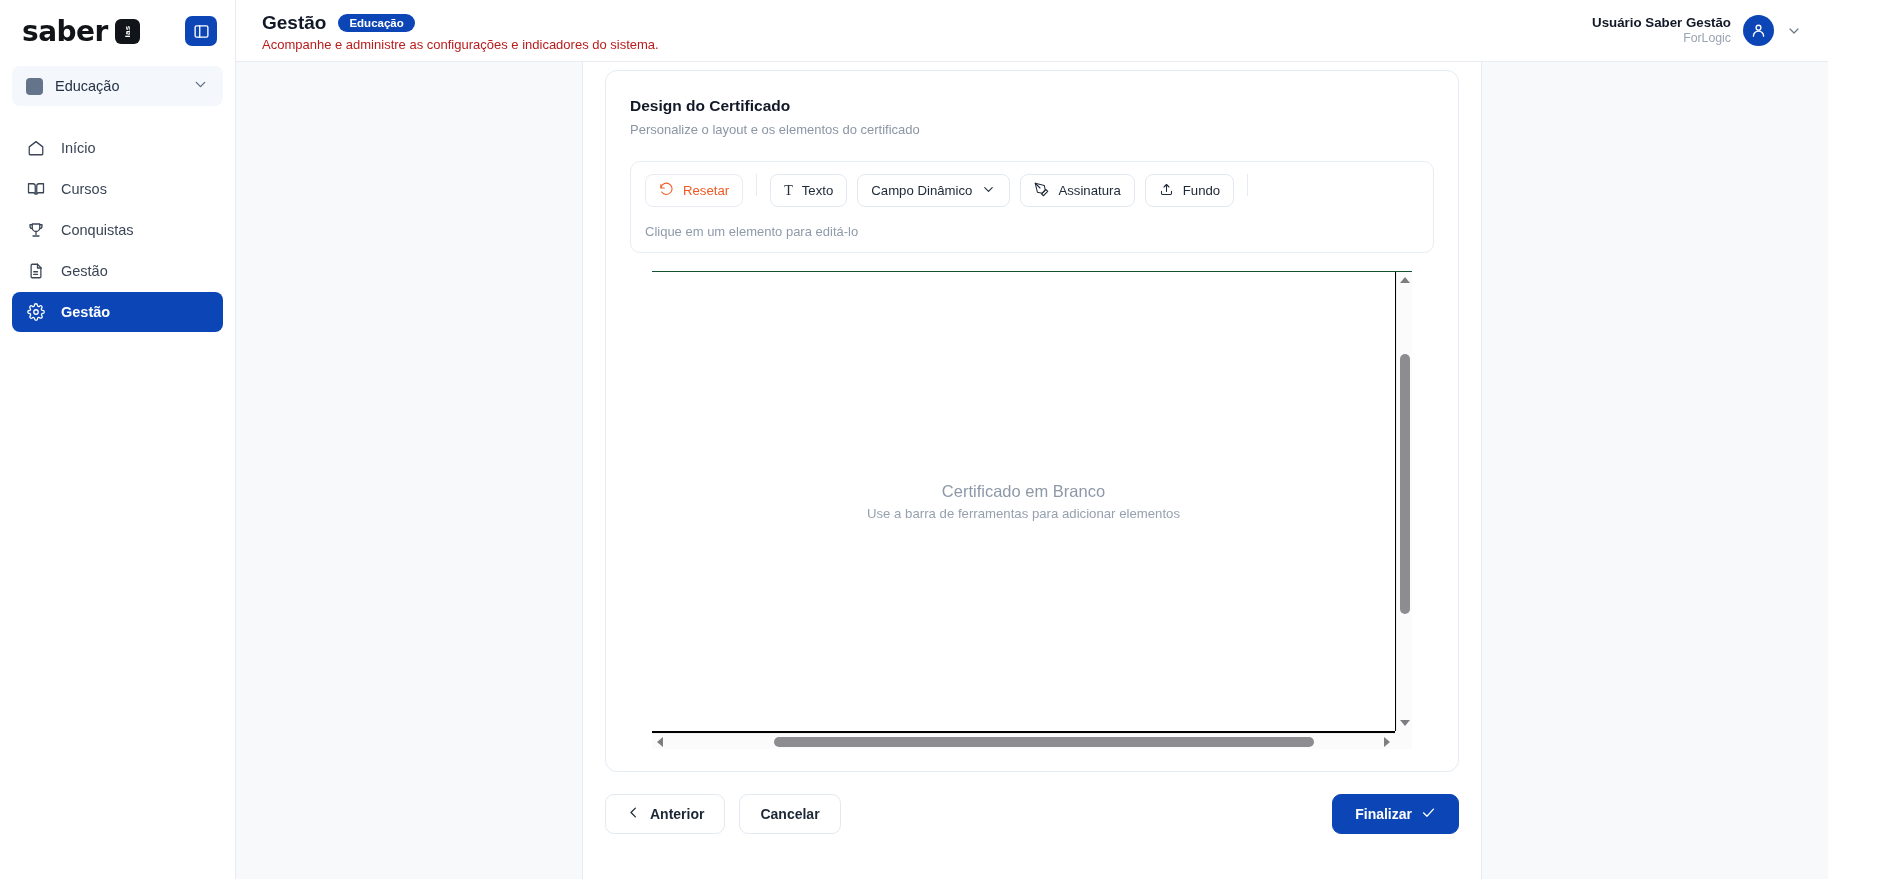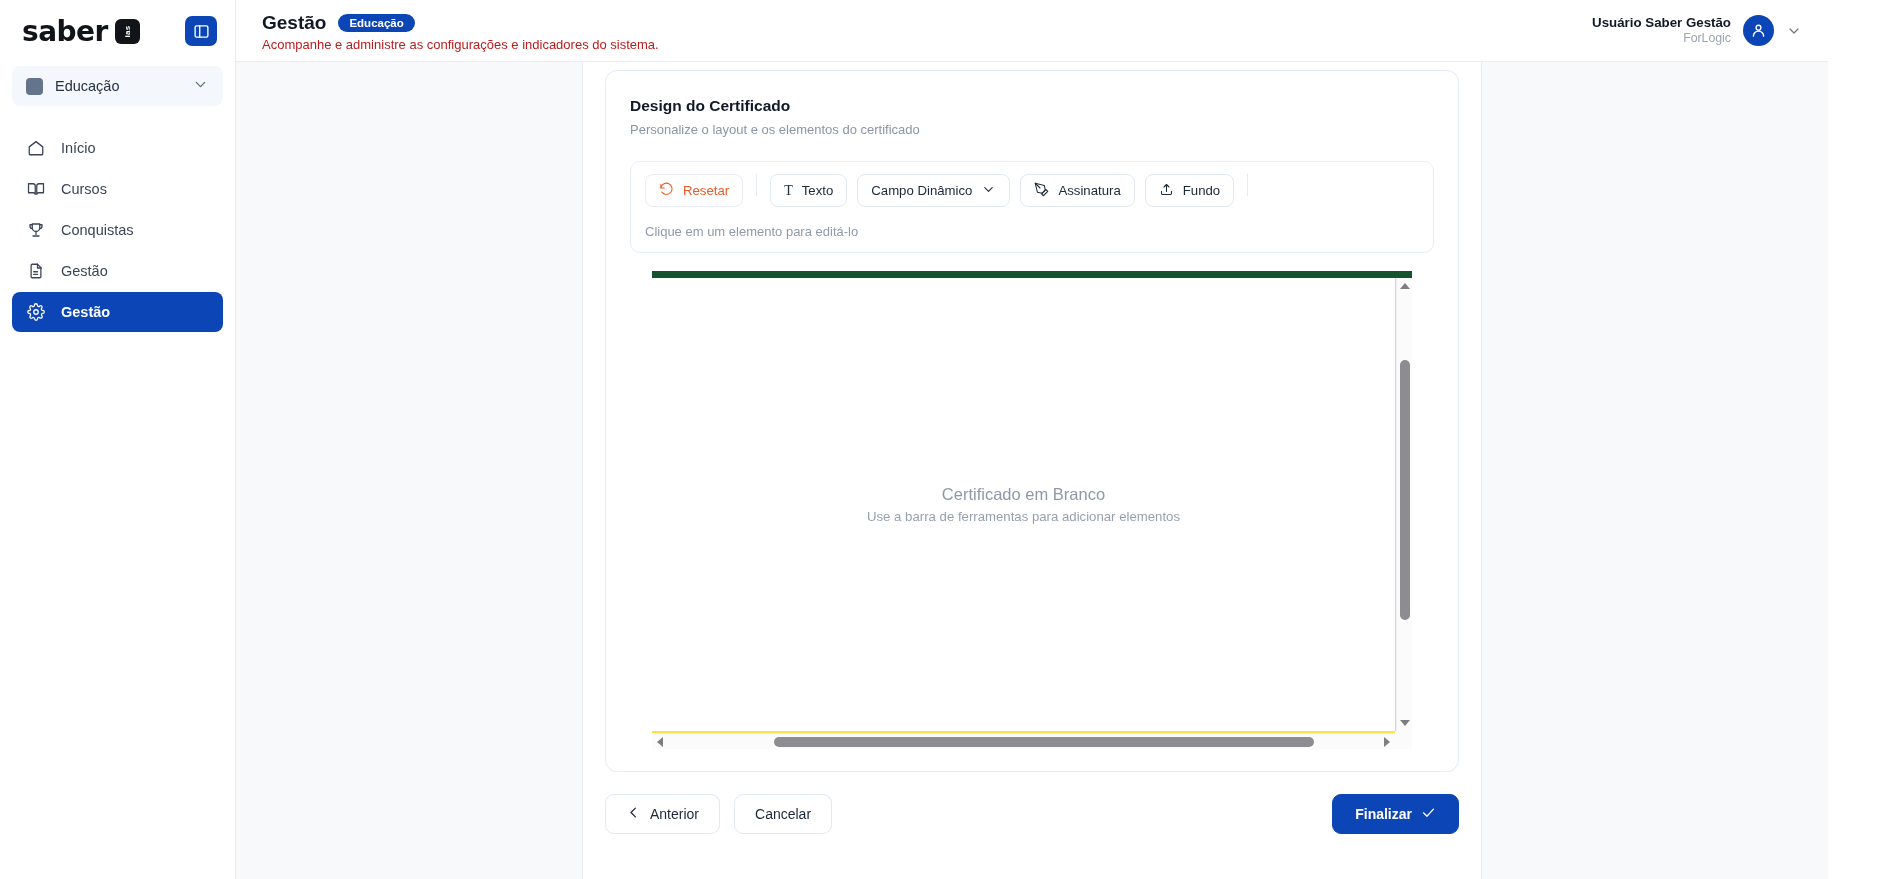--- a/index.html
+++ b/index.html
@@ -153,24 +153,24 @@
   }
   .tbtn.reset { color: #ef5a26; border-color: #e8ecf2; }
   .tbtn svg { width: 15px; height: 15px; fill: none; stroke: currentColor; stroke-width: 1.7; stroke-linecap: round; stroke-linejoin: round; }
   .tbtn .tglyph { font-size: 14px; font-family: "Liberation Serif", serif; color: #202b3a; }
   .vsep { width: 1px; height: 22px; background: #e6ebf1; margin: 0 3px; }
   .hint { font-size: 13px; color: #8f9bab; margin-top: 17px; }
 
   
   .canvas-wrap {
     margin: 18px 22px 0 22px;
-    border-top: 7px solid #14532d;
+    border-top: 1px solid #14532d;
     position: relative;
     height: 478px;
-    background: #fde047;
+    background: #000000;
   }
   .canvas {
     position: absolute; left: 0; top: 0; right: 17px; bottom: 18px;
     display: flex; align-items: center; justify-content: center;
     background: #ffffff;
   }
   .canvas-empty { text-align: center; }
   .canvas-empty .big { font-size: 16.5px; color: #8e99a8; }
   .canvas-empty .small { font-size: 13.2px; color: #96a1af; margin-top: 5px; }
 
@@ -214,21 +214,21 @@
   .footer {
     margin: 22px 22px 0 22px;
     display: flex; align-items: center; justify-content: space-between;
     padding-bottom: 16px;
   }
   .footer-left { display: flex; align-items: center; gap: 14px; }
   .fbtn {
     height: 40px; border-radius: 9px; border: 1px solid #e3e9f0;
     background: #fff; padding: 0 20px; cursor: pointer;
     display: inline-flex; align-items: center; gap: 9px;
-    font-size: 14px; font-weight: 400; color: #1c2736;
+    font-size: 14px; font-weight: 700; color: #1c2736;
   }
   .fbtn svg { width: 15px; height: 15px; fill: none; stroke: currentColor; stroke-width: 2; stroke-linecap: round; stroke-linejoin: round; }
   .fbtn.primary {
     background: #0c45b5; border-color: #0c45b5; color: #fff; font-weight: 600;
     padding: 0 22px;
   }
 </style>
 </head>
 <body>
 

